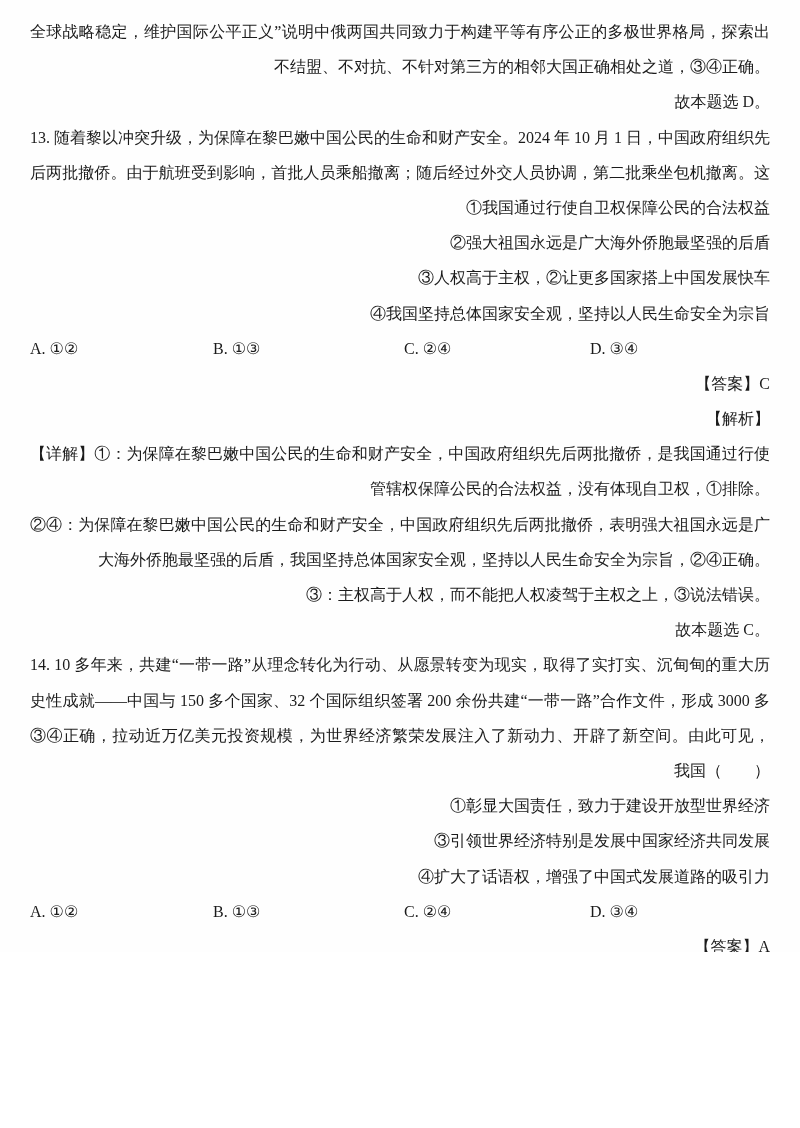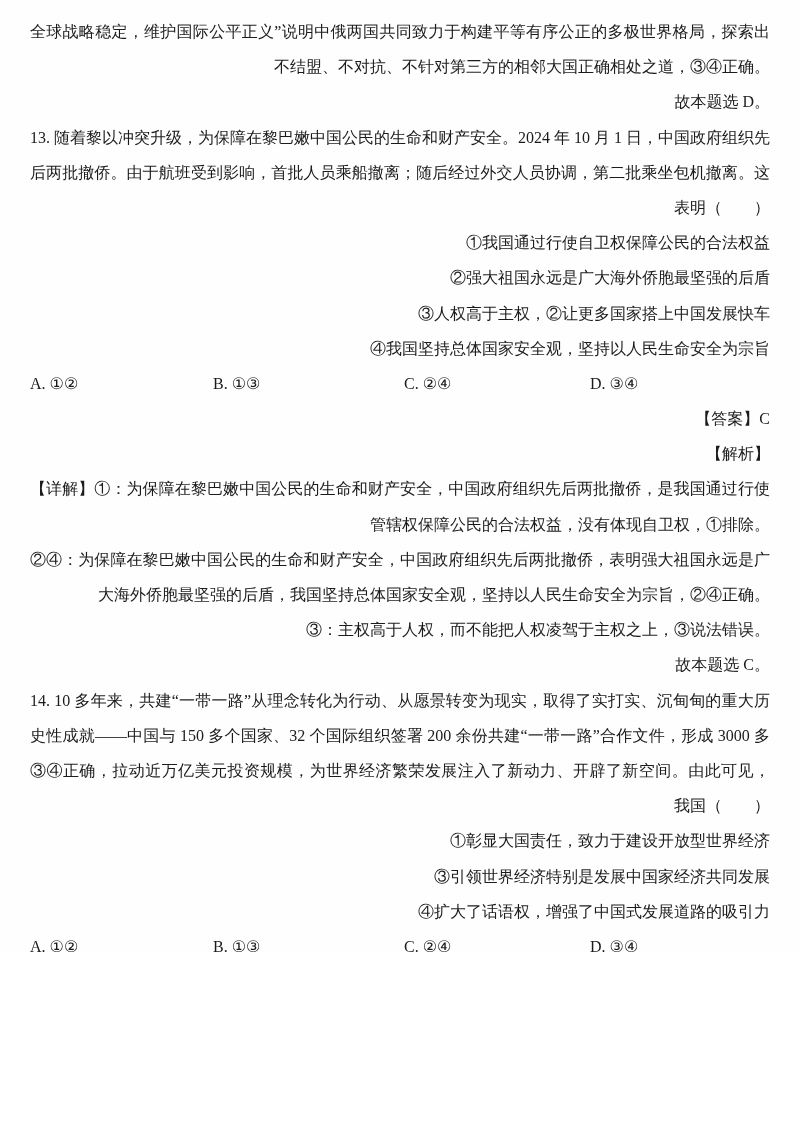--- a/index.html
+++ b/index.html
@@ -59,21 +59,20 @@
 
 <div class="page">
   <div class="content">
 
     <div class="line full">全球战略稳定，维护国际公平正义”说明中俄两国共同致力于构建平等有序公正的多极世界格局，探索出</div>
     <div class="line">不结盟、不对抗、不针对第三方的相邻大国正确相处之道，③④正确。</div>
     <div class="line">故本题选 D。</div>
 
     <div class="line full">13. 随着黎以冲突升级，为保障在黎巴嫩中国公民的生命和财产安全。2024 年 10 月 1 日，中国政府组织先</div>
     <div class="line full">后两批撤侨。由于航班受到影响，首批人员乘船撤离；随后经过外交人员协调，第二批乘坐包机撤离。这</div>
-    <div class="line">表明（　　）</div>
 
     <div class="line">①我国通过行使自卫权保障公民的合法权益</div>
     <div class="line">②强大祖国永远是广大海外侨胞最坚强的后盾</div>
     <div class="line">③人权高于主权，②让更多国家搭上中国发展快车</div>
     <div class="line">④我国坚持总体国家安全观，坚持以人民生命安全为宗旨</div>
 
     <div class="line choices">
       <span class="choice-a">A. ①②</span>
       <span class="choice-b">B. ①③</span>
       <span class="choice-c">C. ②④</span>
@@ -98,17 +97,18 @@
     <div class="line">③引领世界经济特别是发展中国家经济共同发展</div>
     <div class="line">④扩大了话语权，增强了中国式发展道路的吸引力</div>
 
     <div class="line choices">
       <span class="choice-a">A. ①②</span>
       <span class="choice-b">B. ①③</span>
       <span class="choice-c">C. ②④</span>
       <span class="choice-d">D. ③④</span>
     </div>
 
+    <div class="line">【答案】A</div>
     <div class="line">【解析】</div>
 
     <div class="footer">第 8 页/共 18 页</div>
   </div>
 </div>
 
 </body></html>

